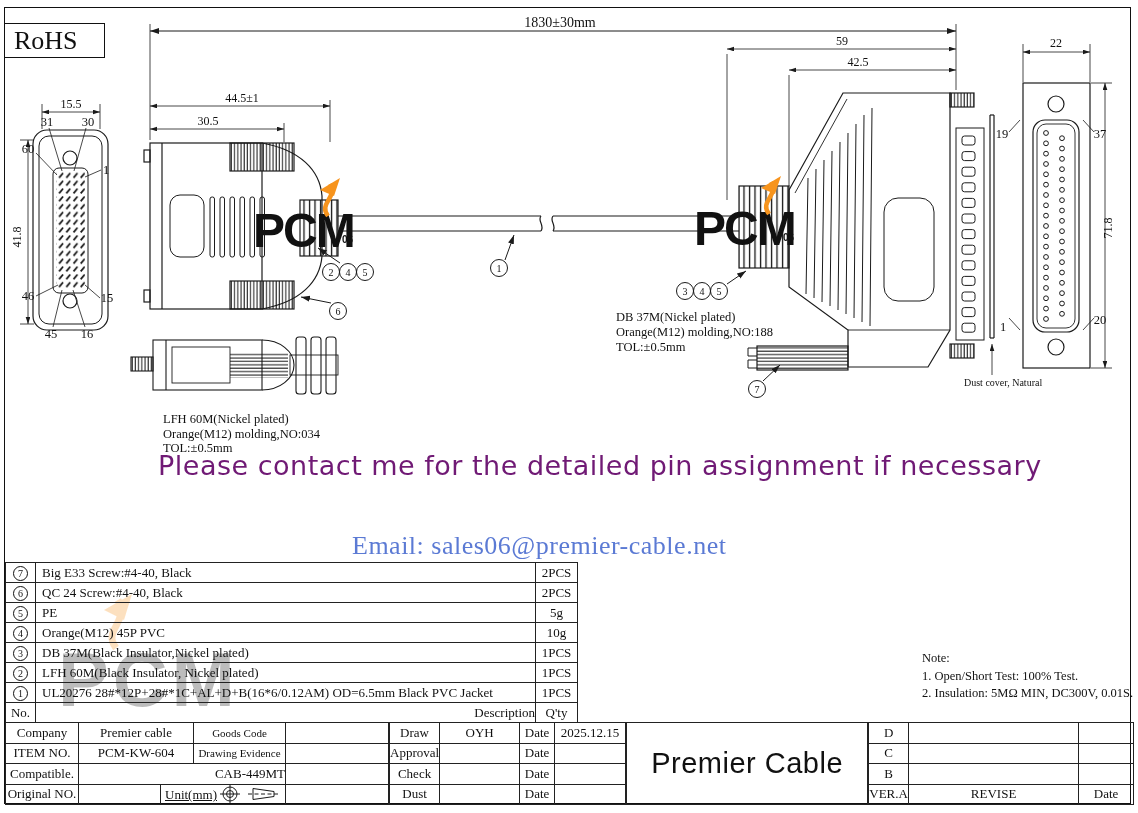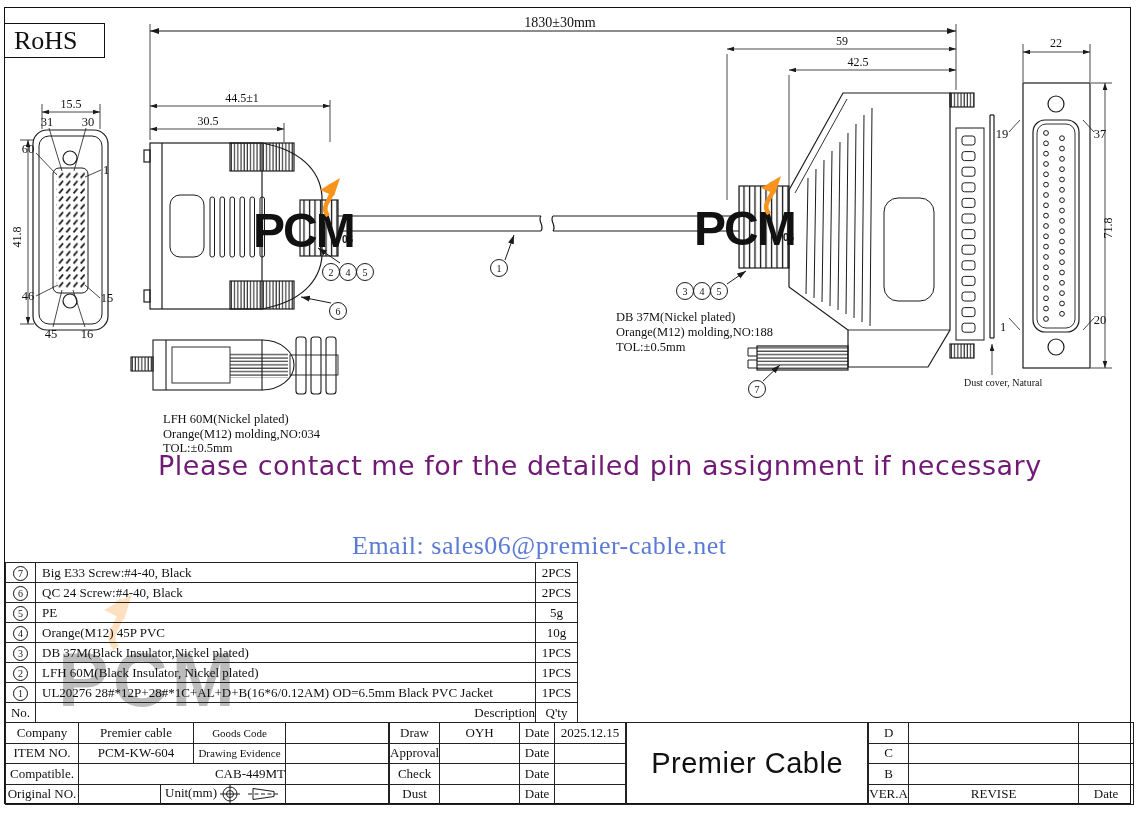--- a/index.html
+++ b/index.html
@@ -31,21 +31,21 @@
   .circ{display:inline-block;width:13px;height:13px;border:1px solid #111;border-radius:50%;
         font-size:10px;line-height:13px;text-align:center;vertical-align:middle;}
   .tblock{position:absolute;left:5px;top:722px;width:1127px;height:83px;display:flex;}
   .tblock table{height:83px;flex:none;}
   .tblock td{text-align:center;height:19px;}
   .small{font-size:11px;}
   .titlebox{flex:none;width:240px;height:81px;border:1px solid #222;display:flex;align-items:center;
             justify-content:center;font-family:"Liberation Sans",sans-serif;font-size:29px;
             letter-spacing:0.5px;color:#111;}
   .note{position:absolute;left:922px;top:650px;font-size:12.5px;line-height:1.4;}
-  .unitcell{display:flex;align-items:flex-start;justify-content:center;gap:2px;}
+  .unitcell{display:flex;align-items:flex-end;justify-content:center;gap:2px;text-decoration:underline;}
 </style>
 </head>
 <body>
 
 <div class="canvas">
   <div class="frame"></div>
   <div class="rohs">RoHS</div>
 
   <svg width="1138" height="813" style="position:absolute;left:0;top:0">
     <defs>
@@ -402,20 +402,25 @@
           <td class="qty">1PCS</td>
         </tr>
     <tr>
           <td class="noc">No.</td>
           <td style="text-align:right">Description</td>
           <td class="qty">Q'ty</td>
         </tr>
   </tbody>
     </table>
 
+  <div class="note">
+    <div>Note:</div>
+    <div>1. Open/Short Test: 100% Test.</div>
+    <div>2. Insulation: 5MΩ MIN, DC300V, 0.01S.</div>
+  </div>
 
   <div class="tblock">
     <table>
       <colgroup>
           <col style="width:73px">
           <col style="width:82px">
           <col style="width:33px">
           <col style="width:92px">
           <col style="width:103px">
         </colgroup>

